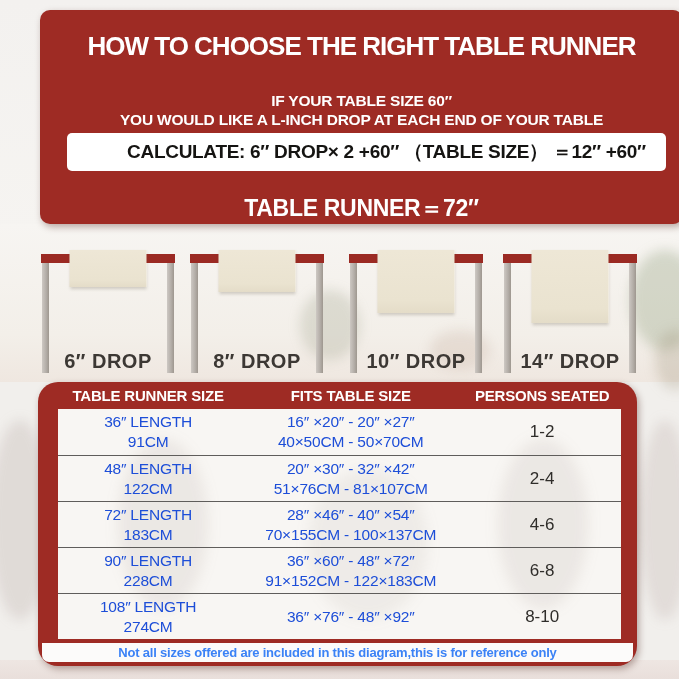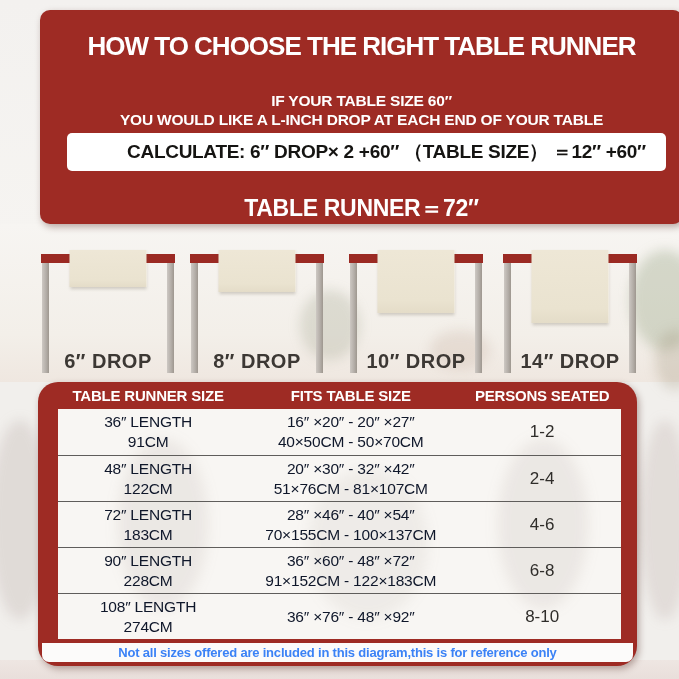--- a/index.html
+++ b/index.html
@@ -69,21 +69,21 @@
     display:grid;grid-template-columns:32% 40% 28%;align-items:center;
     color:#fff;font-size:15px;font-weight:700;text-align:center;letter-spacing:-.2px;
   }
   .cp-body{
     position:absolute;top:27px;left:20px;right:16px;height:230px;
     background:#f8f6f3;overflow:hidden;
     display:grid;grid-template-rows:repeat(5,1fr);
   }
   .cp-row{display:grid;grid-template-columns:32% 40% 28%;align-items:center;text-align:center;position:relative;z-index:1;}
   .cp-row + .cp-row{border-top:1px solid #5f5d5b;}
-  .cell-2line{font-size:15.5px;line-height:1.28;color:#0f172a;letter-spacing:-.2px;}
+  .cell-2line{font-size:15.5px;line-height:1.28;color:#1d4ed8;letter-spacing:-.2px;}
   .cell-persons{font-size:17px;color:#2f2d2a;}
   .cp-note{
     position:absolute;left:4px;right:4px;bottom:4px;height:19px;
     background:#fcfbfa;border-radius:0 0 7px 7px;
     display:flex;align-items:center;justify-content:center;
     font-size:13px;font-weight:600;color:#3b82f6;letter-spacing:-.2px;
   }
   .body-blob{position:absolute;border-radius:50%;filter:blur(7px);z-index:0;pointer-events:none;}
   .bb-1{left:60px;top:30px;width:90px;height:170px;background:rgba(130,110,100,.10);}
   .bb-2{left:250px;top:60px;width:120px;height:150px;background:rgba(130,110,100,.08);}

